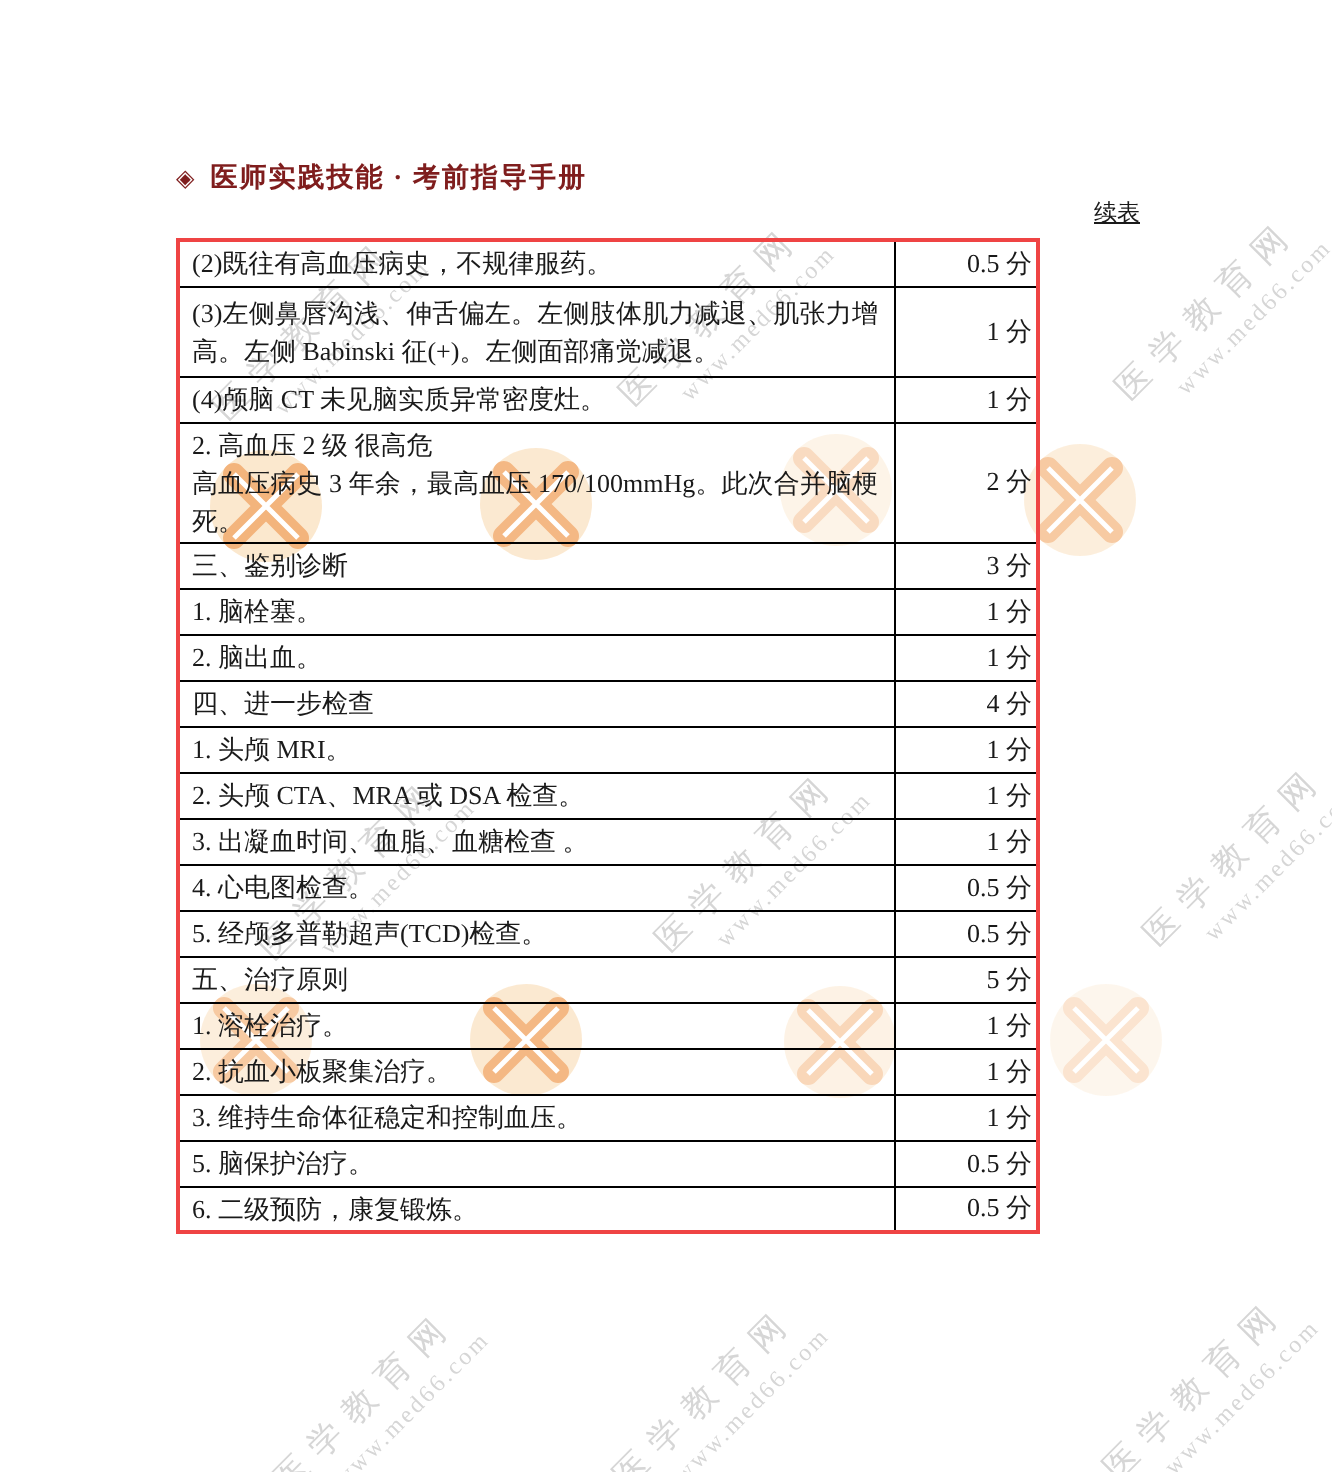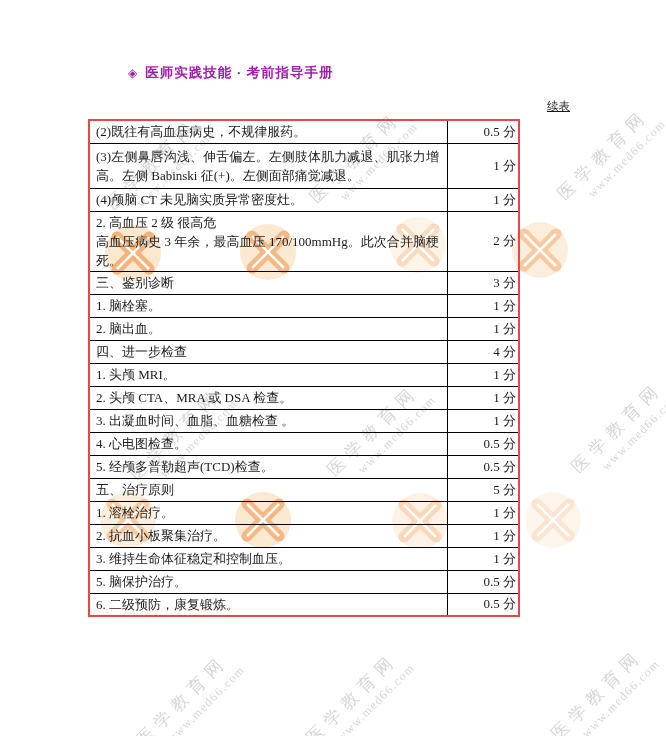--- a/index.html
+++ b/index.html
@@ -17,22 +17,22 @@
     transform:rotate(-45deg);transform-origin:center center;
     line-height:1.1;white-space:nowrap;
   }
   .wm-brand{font-size:17px;letter-spacing:7px;}
   .wm-url{font-size:12px;letter-spacing:1.5px;margin-left:22px;margin-top:3px;}
   .wm-logo{position:absolute;}
 
   
   .content{position:absolute;inset:0;z-index:1;}
   .doc-header{
-    position:absolute;left:88px;top:64px;width:480px;
-    font-size:13.5px;font-weight:600;letter-spacing:1px;color:#a21caf;margin-left:40px;
+    position:absolute;left:88px;top:80px;width:480px;
+    font-size:13.5px;font-weight:600;letter-spacing:1px;color:#7f1d1d;
   }
   .doc-header .hdr-sym{font-size:12px;margin-right:7px;font-weight:400;}
   .cont-note{
     position:absolute;left:88px;top:99px;width:482px;text-align:right;
     font-size:11.5px;color:#1a1a1a;padding-right:8px;text-decoration:underline;
   }
   table.score-table{
     position:absolute;left:88px;top:119px;width:432px;
     border-collapse:collapse;border:2px solid #ef4444;
     table-layout:fixed;background:transparent;

